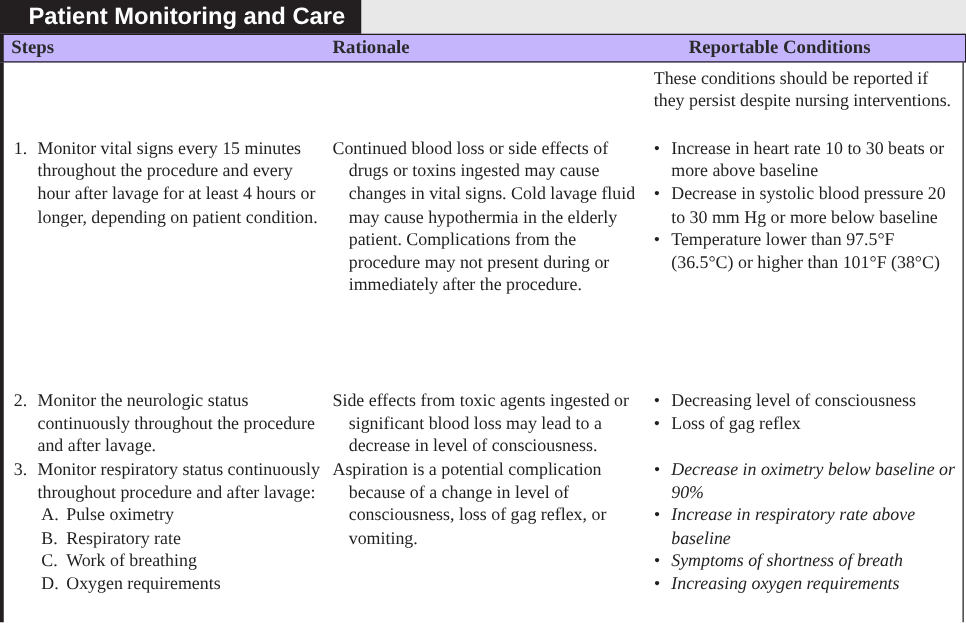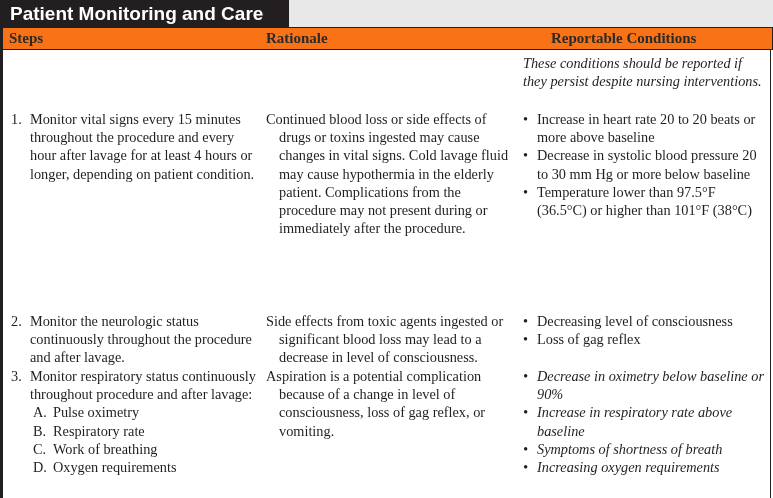--- a/index.html
+++ b/index.html
@@ -1,33 +1,33 @@
 <!DOCTYPE html>
 <html><head>
 <meta charset="utf-8">
 <style>
   * { box-sizing: border-box; margin: 0; padding: 0; }
   html, body { width: 773px; height: 498px; background: #ffffff; overflow: hidden; }
   body { font-family: "Liberation Serif", "DejaVu Serif", serif; color: #1f1f1f; position: relative; }
   .topband { position: absolute; left: 0; top: 0; width: 773px; height: 27px; background: #e8e8e8; }
   .title { position: absolute; left: 0; top: 0; width: 289px; height: 45px; background: #231f20; color: #fff;
-    font-family: "Liberation Sans", "DejaVu Sans", sans-serif; font-weight: bold; font-size: 19px; line-height: 27px; padding-left: 10px; }
+    font-family: "Liberation Sans", "DejaVu Sans", sans-serif; font-weight: bold; font-size: 19px; line-height: 27px; padding-left: 10px; text-align: center; }
   .frame { position: absolute; left: 0; top: 27px; width: 771px; height: 471px; border-left: 3px solid #231f20; border-right: 1px solid #231f20; }
-  .header { position: absolute; left: 0; top: 27px; width: 773px; height: 23px; background: #f97316;
+  .header { position: absolute; left: 0; top: 27px; width: 773px; height: 23px; background: #c4b5fd;
     border-top: 1px solid #231f20; border-bottom: 1px solid #231f20; border-left: 3px solid #231f20; border-right: 1px solid #231f20; }
   .hcell { position: absolute; top: 2px; font-size: 15px; font-weight: bold; color: #2a2a2a; }
   .body-text { font-size: 14.3px; line-height: 18.2px; position: absolute; }
   .step { position: absolute; }
   .step .num { position: absolute; left: 0; top: 0; width: 18px; }
   .step .txt { margin-left: 19px; font-family: Liberation Serif, serif; }
   .subitems { margin-left: 22px; }
   .subitem { display: flex; }
   .subitem .letter { width: 20px; }
   .rationale { position: absolute; left: 266px; width: 250px; text-indent: -13px; padding-left: 13px; }
-  .note { position: absolute; left: 523px; top: 54px; width: 245px; font-style: italic; }
+  .note { position: absolute; left: 523px; top: 54px; width: 245px; }
   .bullets { position: absolute; left: 523px; width: 245px; list-style: none; }
   .bullets li { position: relative; padding-left: 14px; }
   .bullets li::before { content: "\2022"; position: absolute; left: 0; top: 0; }
 </style>
 </head>
 <body>
 
 <div class="topband"></div>
 <div class="title">Patient Monitoring and Care</div>
 <div class="frame"></div>
@@ -39,21 +39,21 @@
 </div>
 
 <div class="body-text step" style="left:11px; top:110px; width:252px;">
   <span class="num">1.</span>
   <div class="txt">Monitor vital signs every 15 minutes throughout the procedure and every hour after lavage for at least 4 hours or longer, depending on patient condition.</div>
 </div>
 <div class="body-text rationale" style="top:110px;">Continued blood loss or side effects of drugs or toxins ingested may cause changes in vital signs. Cold lavage fluid may cause hypothermia in the elderly patient. Complications from the procedure may not present during or immediately after the procedure.</div>
 
 <div class="body-text note">These conditions should be reported if they persist despite nursing interventions.</div>
 <ul class="body-text bullets" style="top:110px;">
-  <li>Increase in heart rate 20 to 20 beats or more above baseline</li>
+  <li>Increase in heart rate 10 to 30 beats or more above baseline</li>
   <li>Decrease in systolic blood pressure 20 to 30 mm Hg or more below baseline</li>
   <li>Temperature lower than 97.5°F (36.5°C) or higher than 101°F (38°C)</li>
 </ul>
 
 <div class="body-text step" style="left:11px; top:312px; width:252px;">
   <span class="num">2.</span>
   <div class="txt">Monitor the neurologic status continuously throughout the procedure and after lavage.</div>
 </div>
 <div class="body-text rationale" style="top:312px;">Side effects from toxic agents ingested or significant blood loss may lead to a decrease in level of consciousness.</div>
 <ul class="body-text bullets" style="top:312px;font-family:Liberation Serif, serif;">

